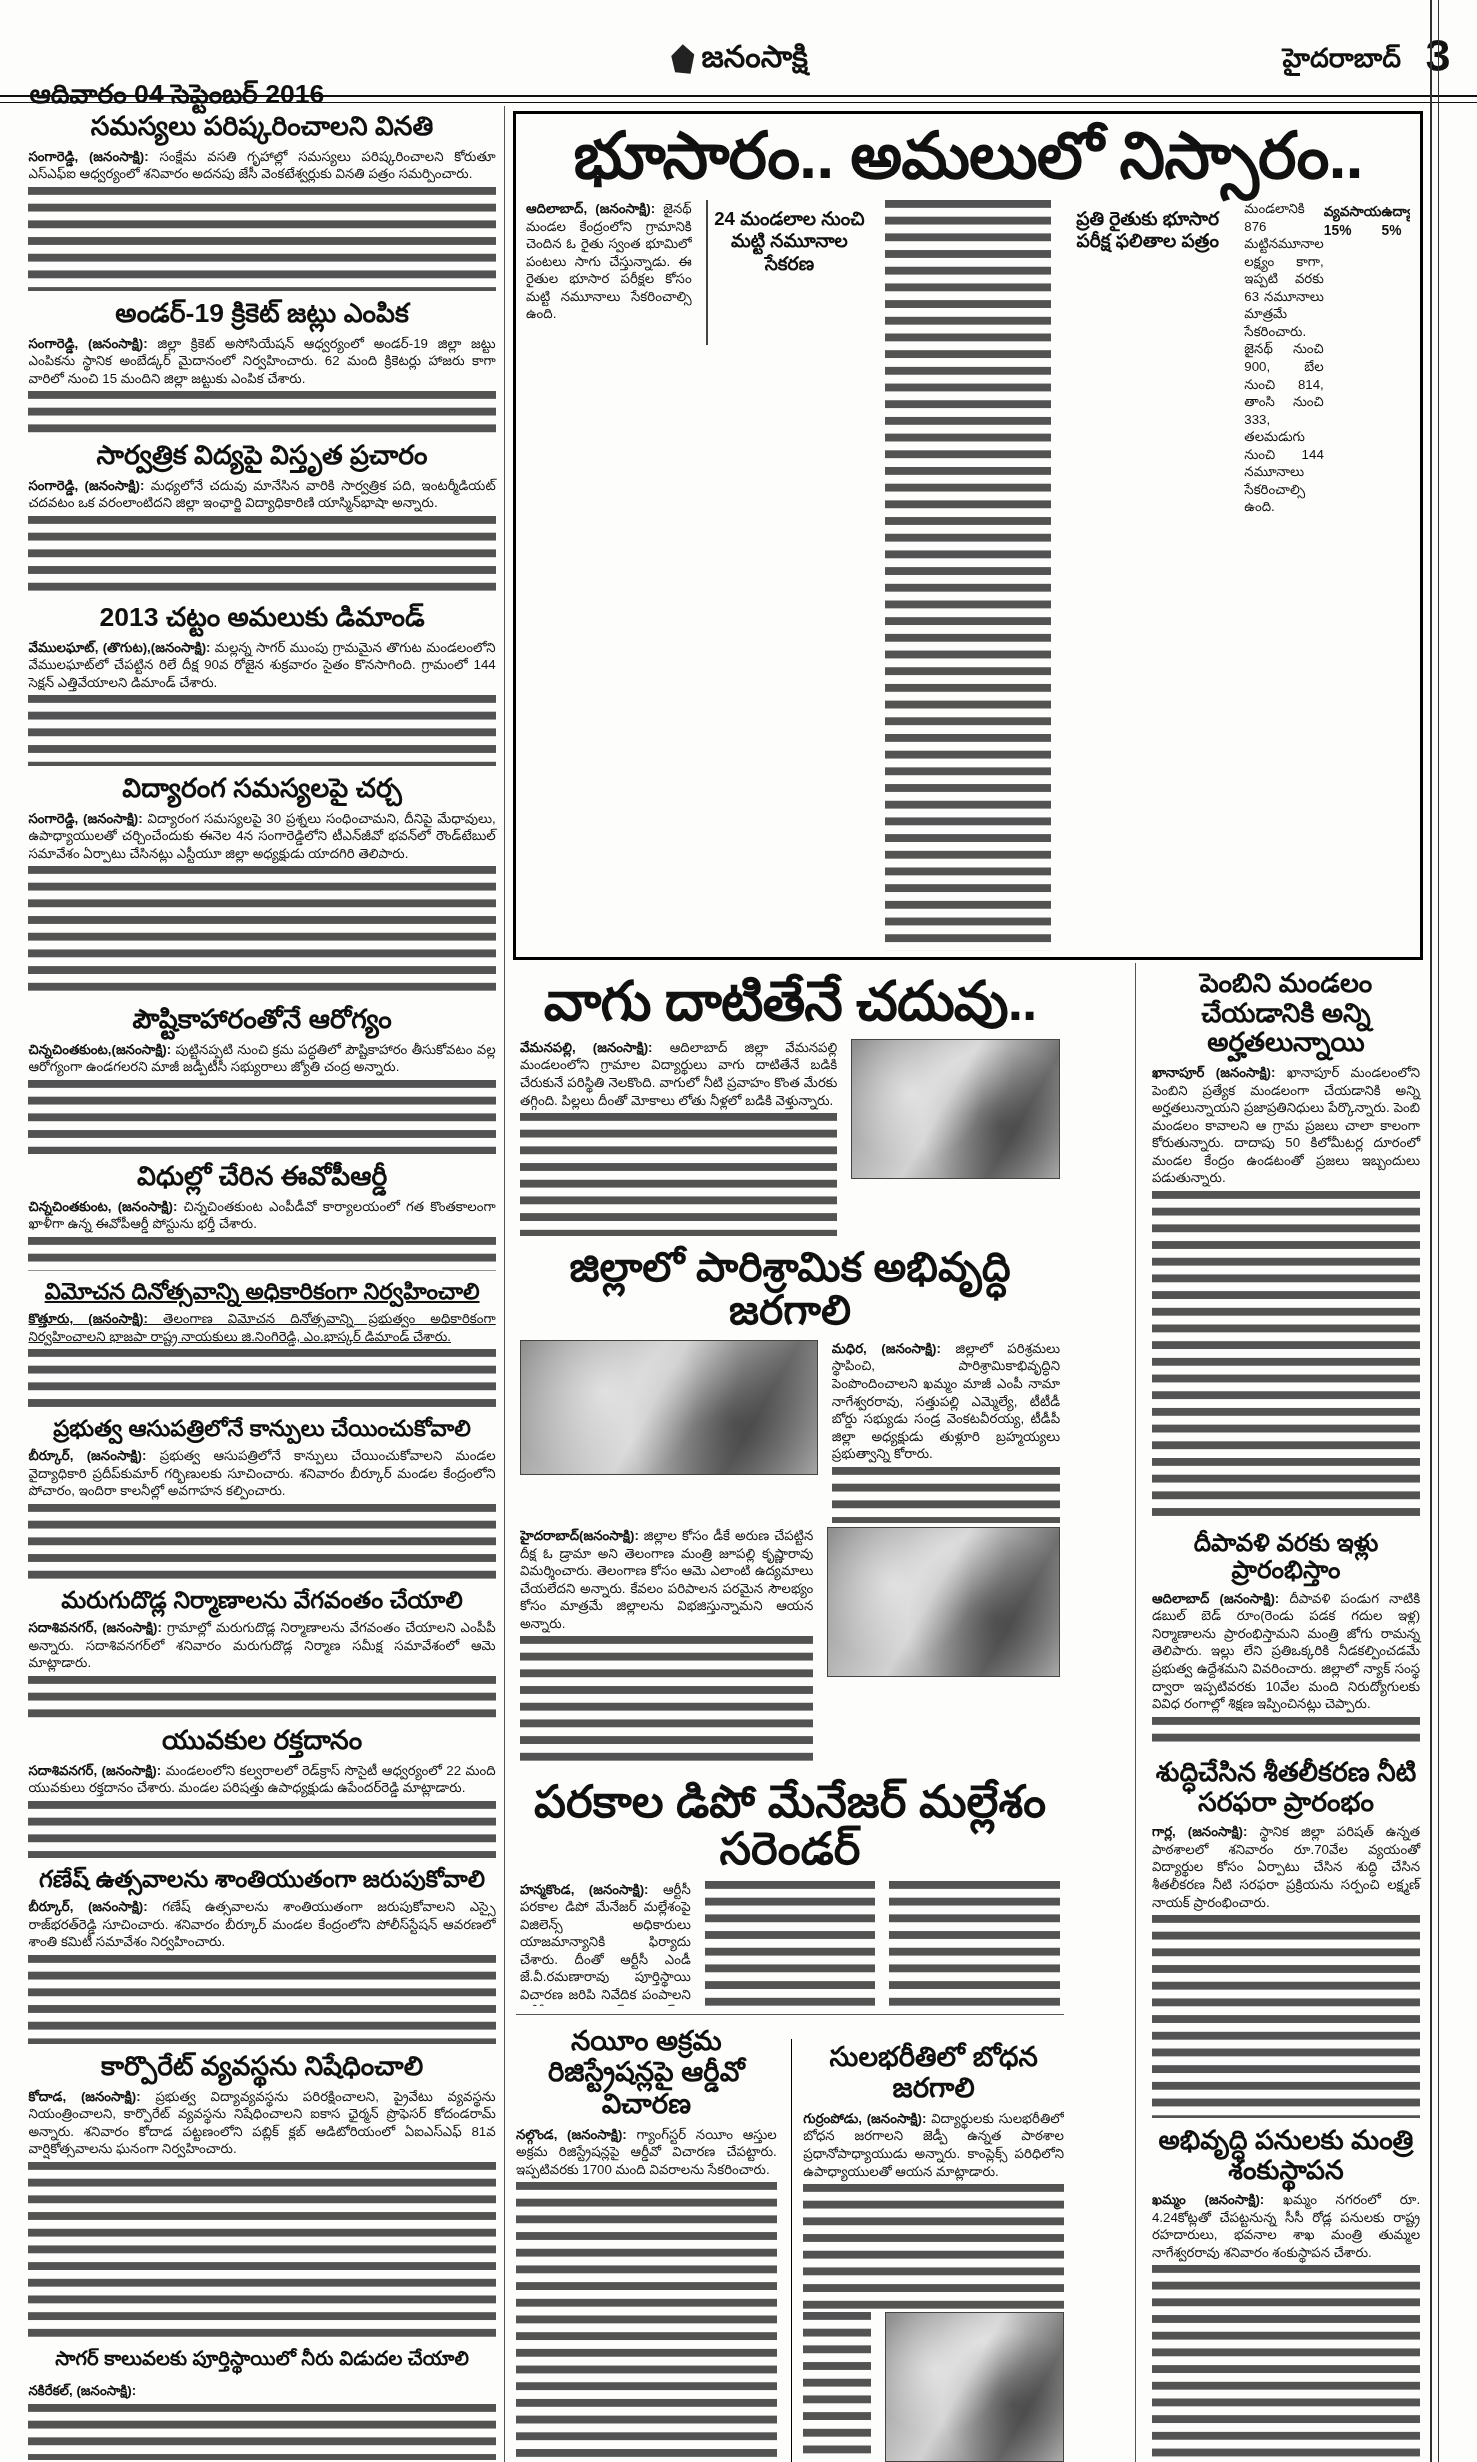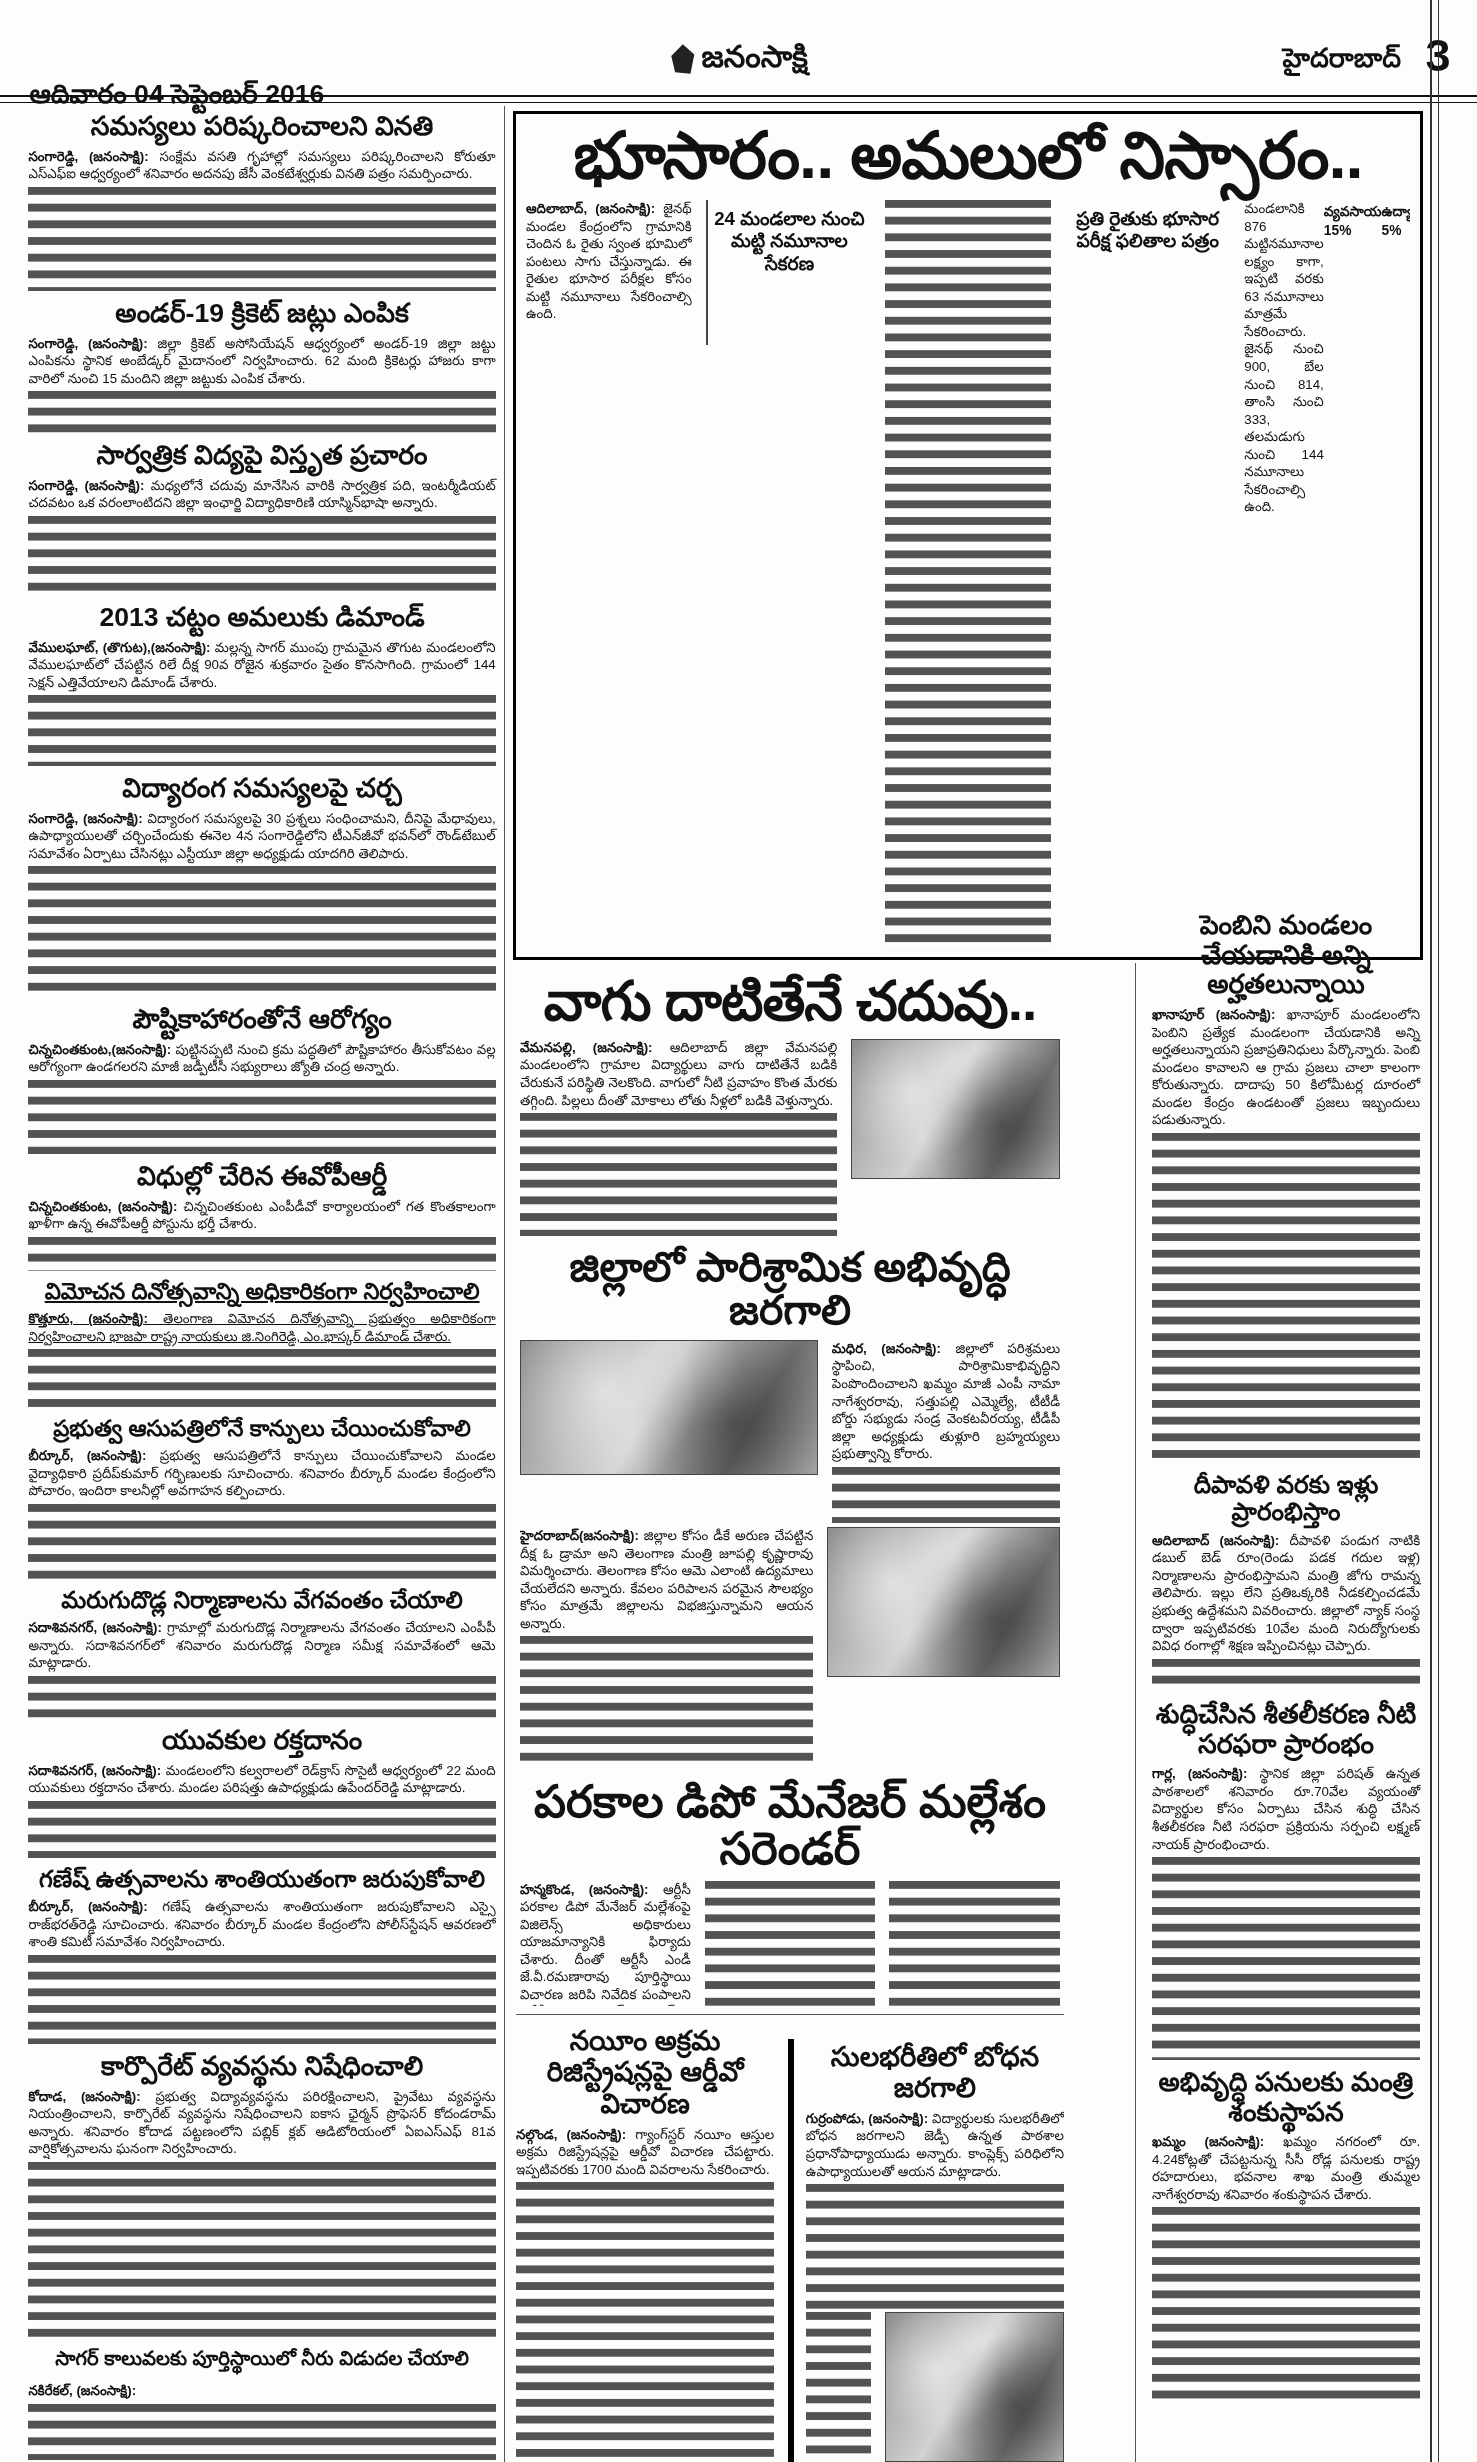--- a/index.html
+++ b/index.html
@@ -41,21 +41,21 @@
   .subhd{margin:7.9px 0;font-size:18.7px;line-height:1.2;font-weight:bold;text-align:center;}
   .stat{font-size:13.8px;font-weight:bold;margin:3.9px 0;}
   .note{font-size:12.8px;line-height:1.3;margin:5.9px 0 0 0;text-align:justify;}
   
   .bigh1{margin:7.9px 0 9.9px 0;font-size:55px;font-weight:bold;text-align:center;line-height:1.02;letter-spacing:-1px;}
   .bigh2{margin:5.9px 0 7.9px 0;font-size:41px;font-weight:bold;text-align:center;line-height:1.05;}
   .bigh3{margin:5.9px 0 7.9px 0;font-size:45px;font-weight:bold;text-align:center;line-height:1.05;}
   .row{display:flex;gap:13.8px;}
   .hline{border-top:1px solid #555;margin:7.9px 0;}
   .half{flex:1;display:flex;flex-direction:column;overflow:hidden;}
-  .half+.half{border-left:6px solid #000000;padding-left:11.8px;margin-top:16px;}
+  .half+.half{border-left:1px solid #000000;padding-left:11.8px;margin-top:16px;}
   .smallh{margin:2px 0 5.9px 0;font-size:27.6px;font-weight:bold;text-align:center;line-height:1.15;}
 </style>
 </head>
 <body>
 
 <div class="page">
 
   <div class="hdr">
     <div class="date">ఆదివారం 04 సెప్టెంబర్ 2016</div>
     <div class="logo">
@@ -246,21 +246,21 @@
         <p class="lead"><b class="dl">గుర్రంపోడు, (జనంసాక్షి):</b> <span>విద్యార్థులకు సులభరీతిలో బోధన జరగాలని జెడ్పీ ఉన్నత పాఠశాల ప్రధానోపాధ్యాయుడు అన్నారు. కాంప్లెక్స్ పరిధిలోని ఉపాధ్యాయులతో ఆయన మాట్లాడారు.</span></p>
         <div class="greek" style="height:128px;"></div>
         <div class="row grow">
           <div class="greek grow"></div>
           <div class="photo" style="width:177px;height:148px;align-self:flex-end;"></div>
         </div>
       </div>
     </div>
   </div>
 
-  <div class="col" style="left:1148px;top:905px;width:276px;height:1499px;">
+  <div class="col" style="left:1148px;top:963px;width:276px;height:1499px;">
 
     <div class="story" style="height:556px;">
       <h2 class="lh">పెంబిని మండలం చేయడానికి అన్ని అర్హతలున్నాయి</h2>
       <p class="lead"><b class="dl">ఖానాపూర్ (జనంసాక్షి):</b> <span>ఖానాపూర్ మండలంలోని పెంబిని ప్రత్యేక మండలంగా చేయడానికి అన్ని అర్హతలున్నాయని ప్రజాప్రతినిధులు పేర్కొన్నారు. పెంబి మండలం కావాలని ఆ గ్రామ ప్రజలు చాలా కాలంగా కోరుతున్నారు. దాదాపు 50 కిలోమీటర్ల దూరంలో మండల కేంద్రం ఉండటంతో ప్రజలు ఇబ్బందులు పడుతున్నారు.</span></p>
       <div class="greek grow"></div>
     </div>
 
     <div class="story" style="height:225px;">
       <h2 class="lh" style="font-size:24.6px;">దీపావళి వరకు ఇళ్లు ప్రారంభిస్తాం</h2>
       <p class="lead"><b class="dl">ఆదిలాబాద్ (జనంసాక్షి):</b> <span>దీపావళి పండుగ నాటికి డబుల్ బెడ్ రూం(రెండు పడక గదుల ఇళ్ల) నిర్మాణాలను ప్రారంభిస్తామని మంత్రి జోగు రామన్న తెలిపారు. ఇల్లు లేని ప్రతిఒక్కరికి నీడకల్పించడమే ప్రభుత్వ ఉద్దేశమని వివరించారు. జిల్లాలో న్యాక్ సంస్థ ద్వారా ఇప్పటివరకు 10వేల మంది నిరుద్యోగులకు వివిధ రంగాల్లో శిక్షణ ఇప్పించినట్లు చెప్పారు.</span></p>

